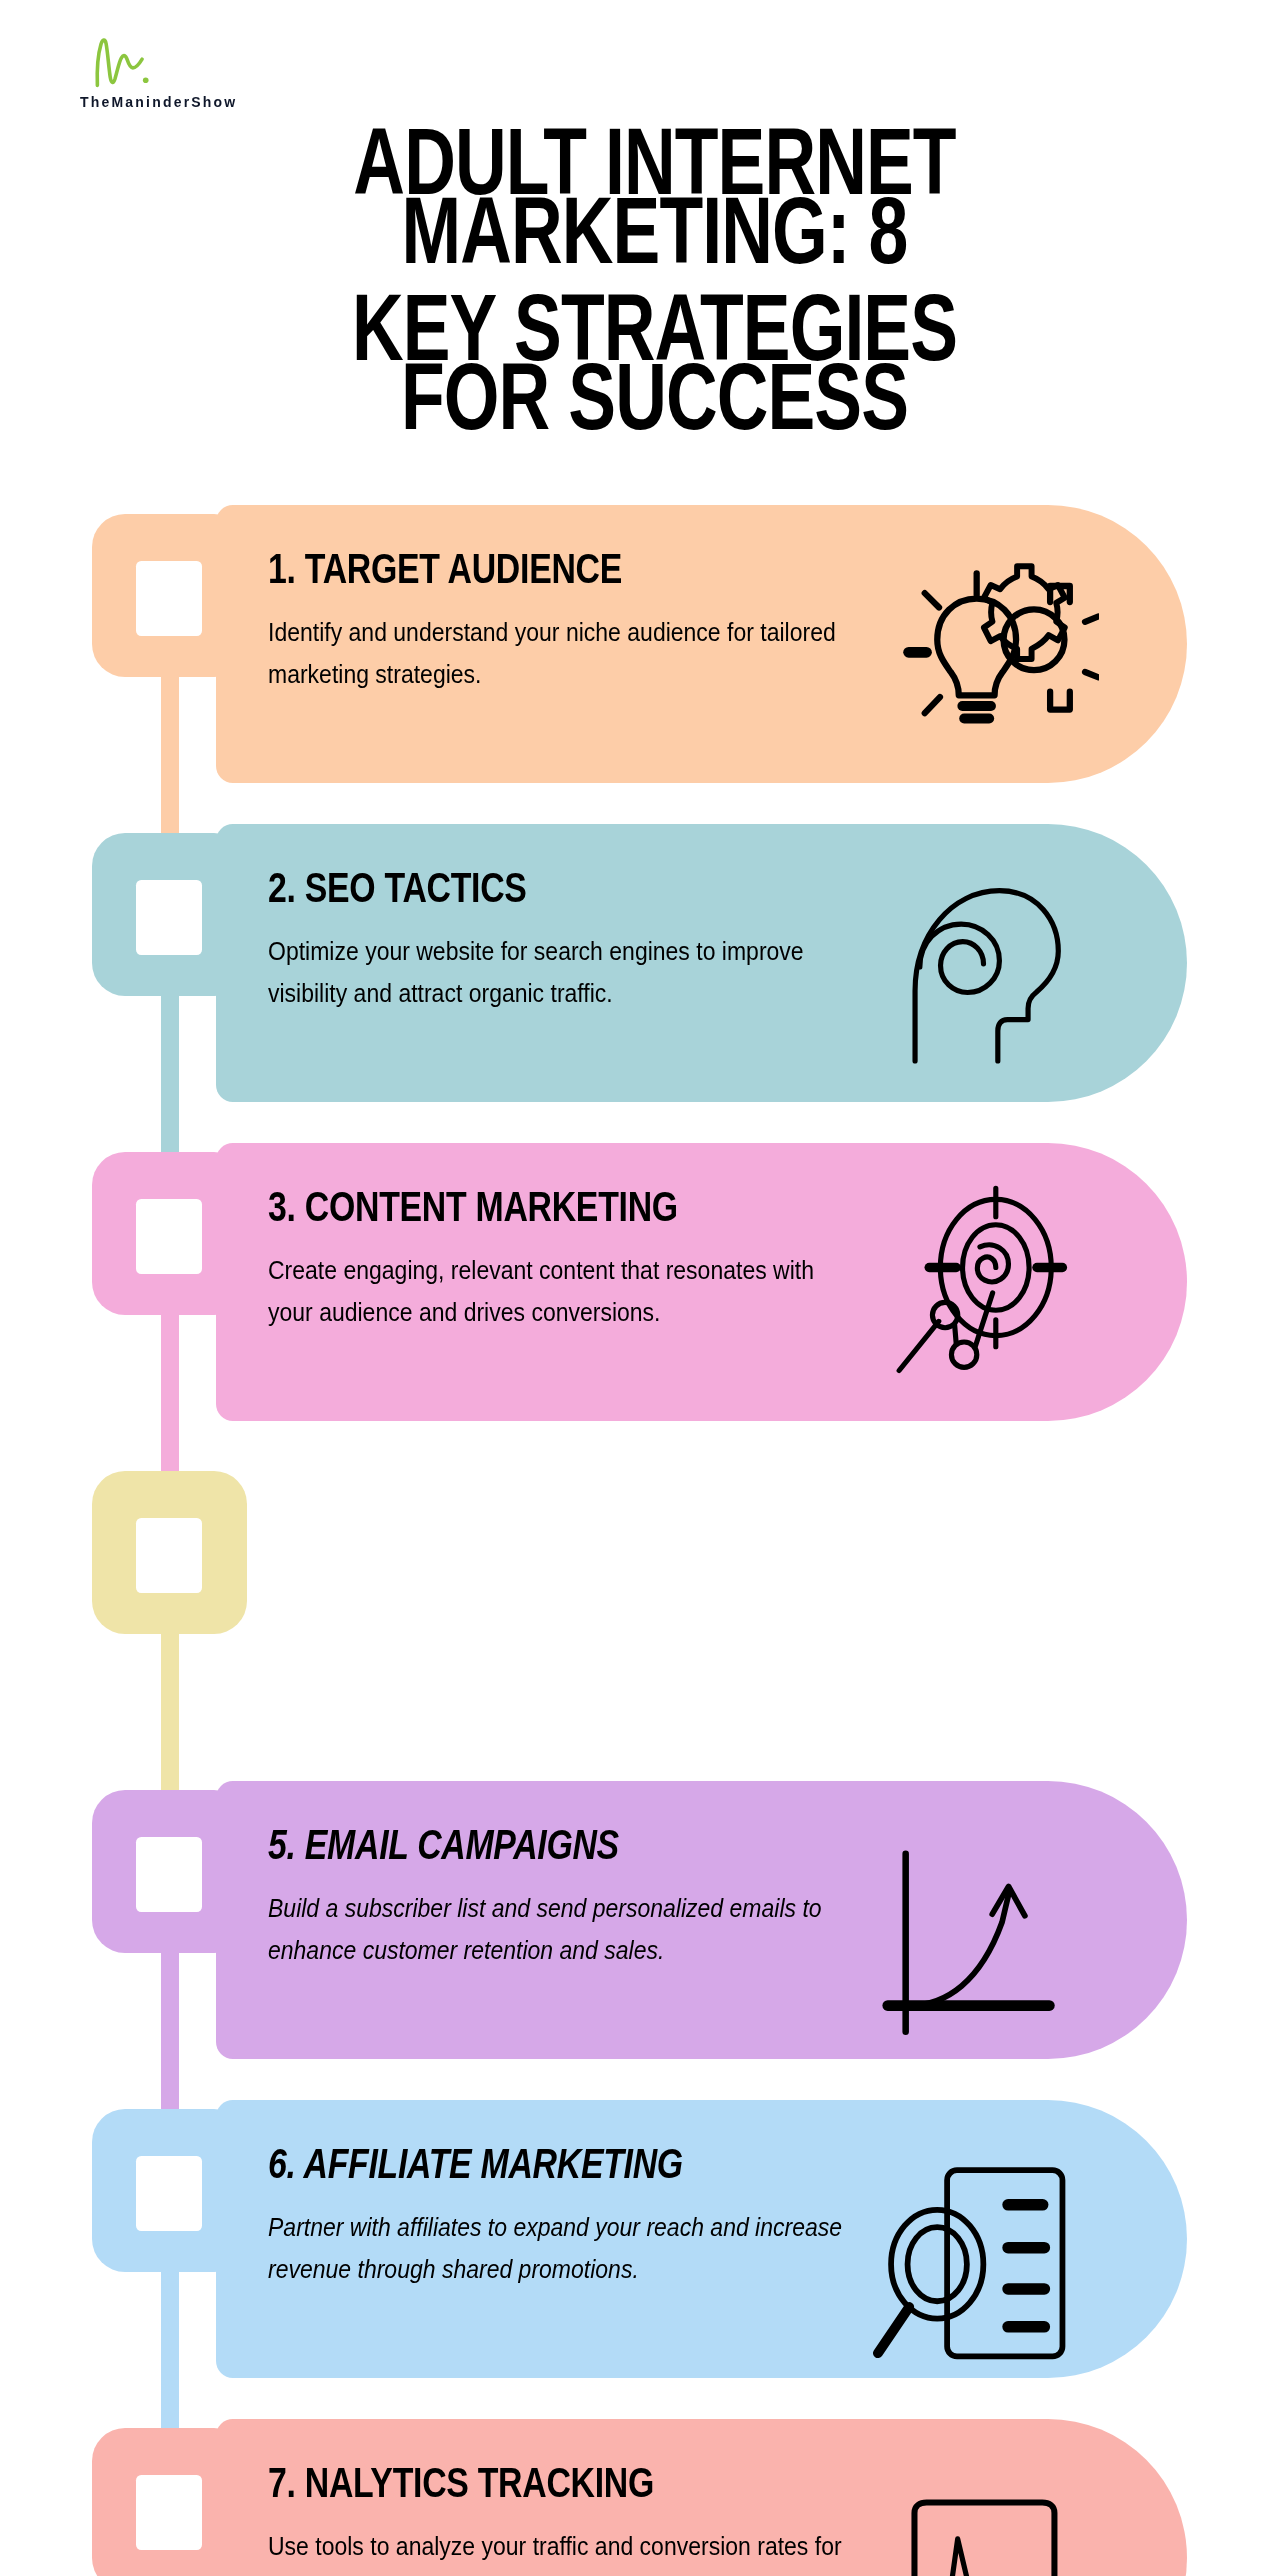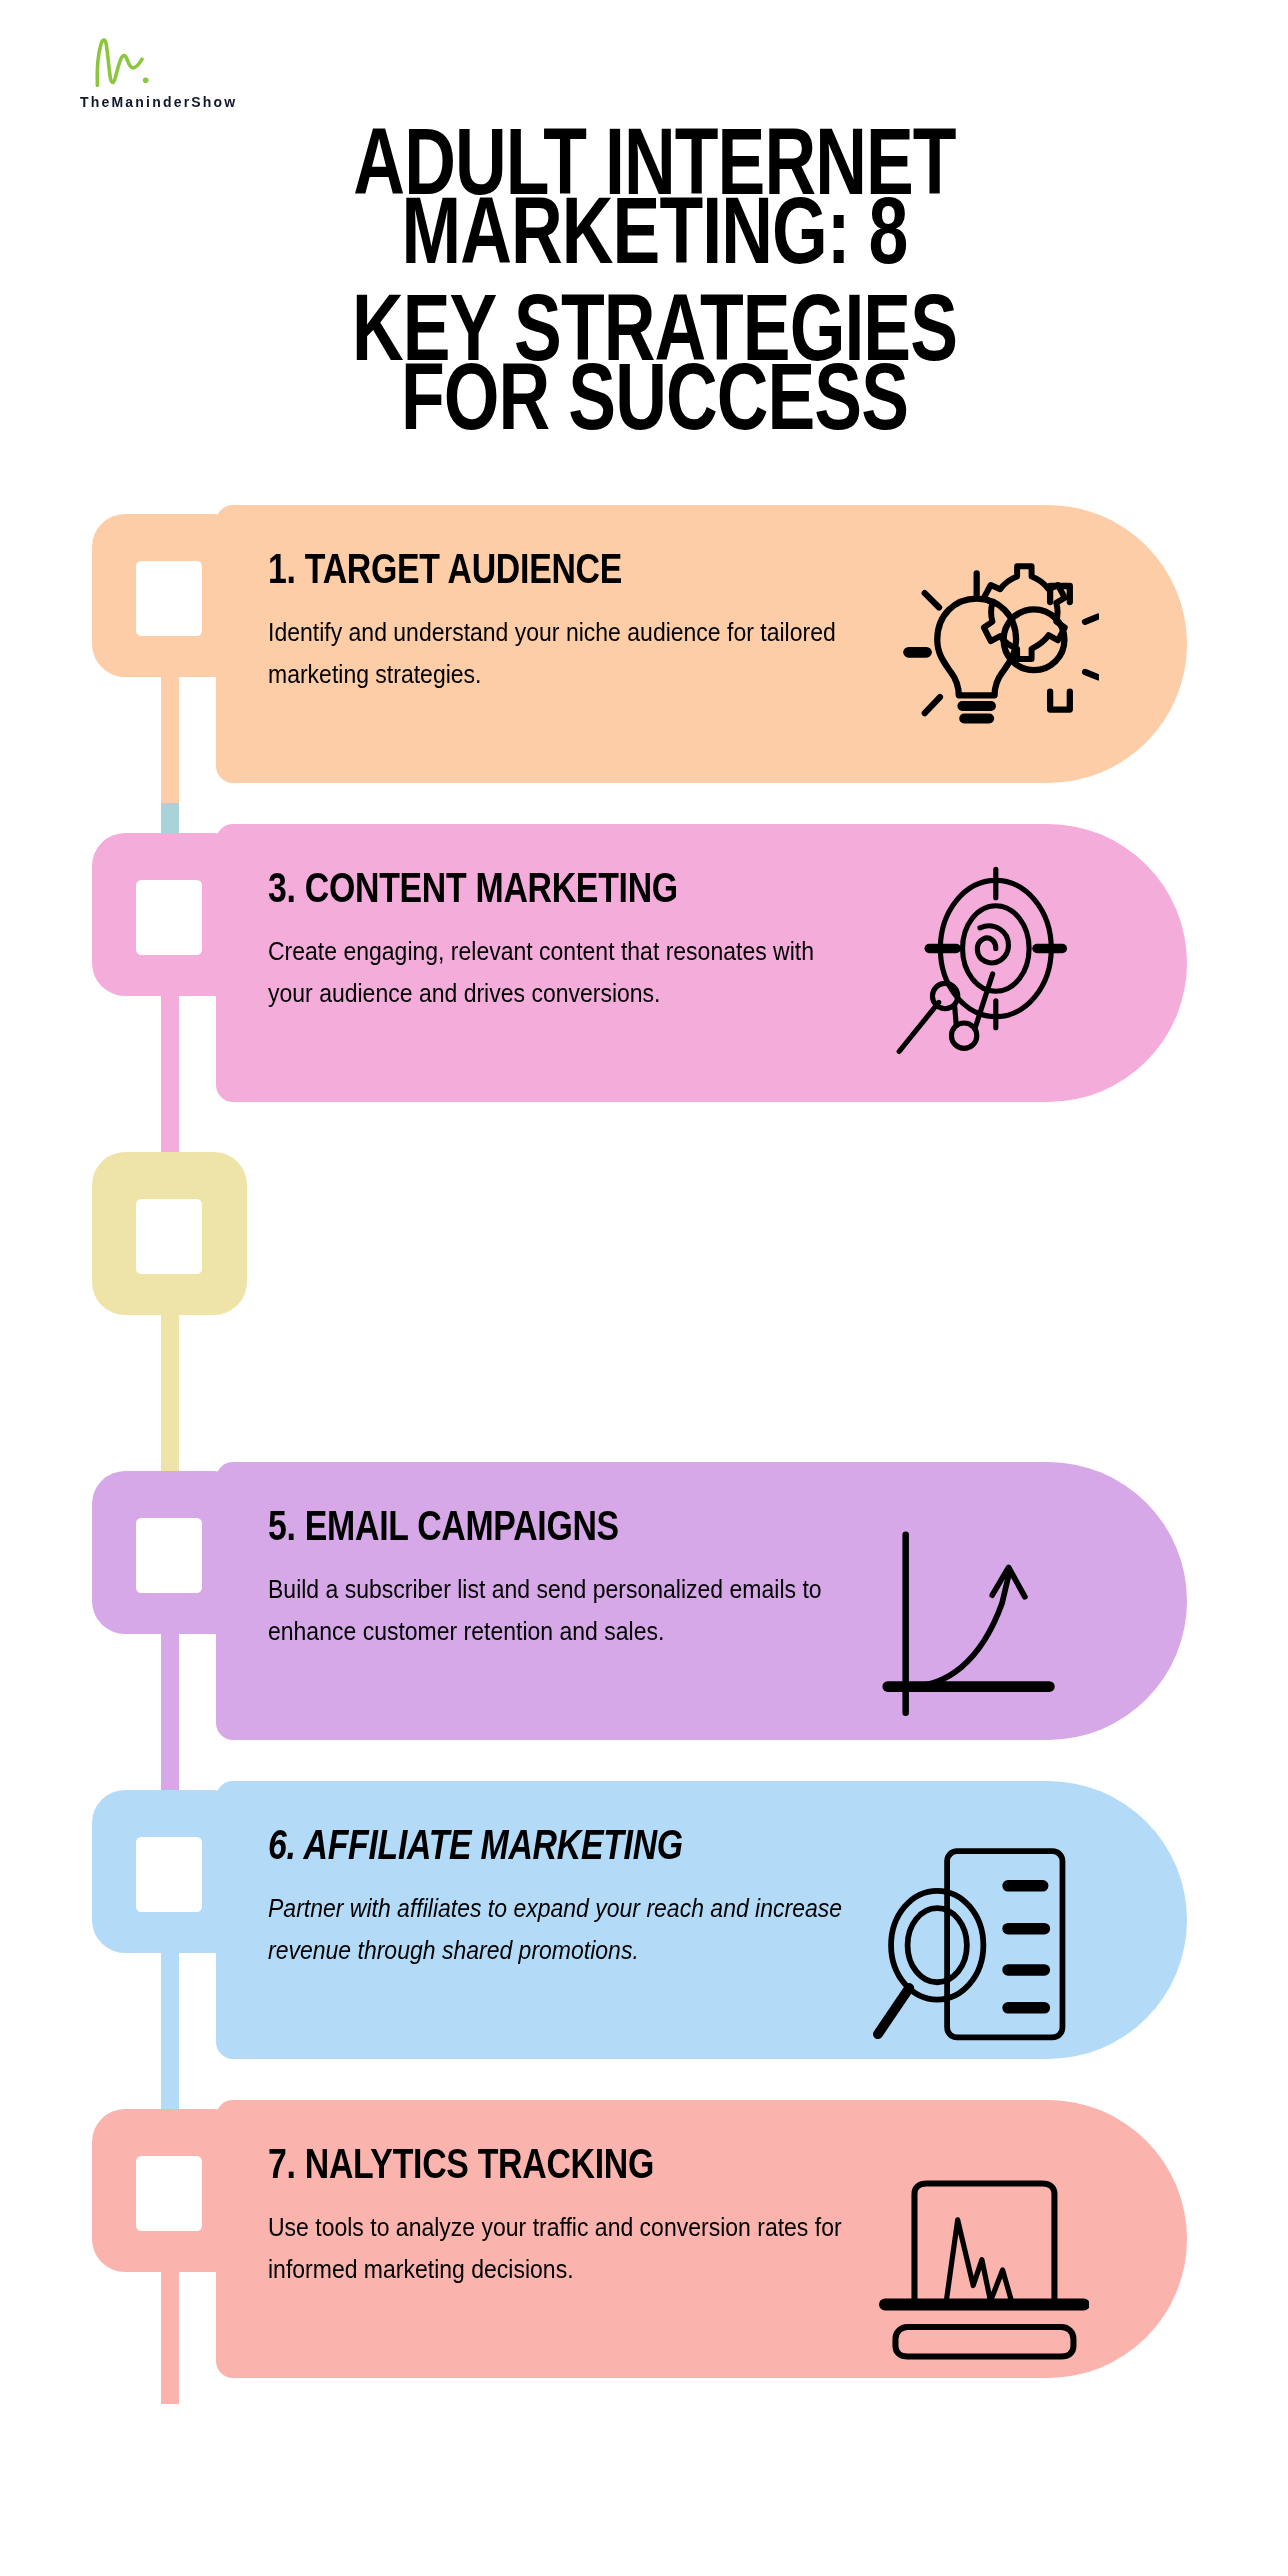--- a/index.html
+++ b/index.html
@@ -149,20 +149,37 @@
           <path d="M28 122 L48 122" stroke-width="12"></path>
           <path d="M46 190 L63 172"></path>
           <path d="M186 66 L186 48 L208 48 L208 66 M225 88 L240 82 M225 144 L240 150 M186 166 L186 186 L208 186 L208 166"></path>
           <path d="M197 52 L197 40 L214 40 L214 52 C222 55 229 60 234 67 L245 62 L253 77 L243 83 C245 90 245 98 243 105 L253 112 L245 127 L234 121 C229 128 222 133 214 137 L214 149 L197 149 L197 137 C189 134 182 129 177 122 L166 128 L158 112 L168 105 C166 98 166 90 168 83 L158 77 L166 62 L177 67 C182 60 189 55 197 52Z" transform="translate(-38,-12) scale(0.95)"></path>
           <circle cx="168" cy="108" r="34"></circle>
         </svg>
       </div>
     </div>
   </div>
 
+  <div class="step s2">
+    <div class="rail-top" style="background: rgb(253, 205, 168);"></div>
+    <div class="rail-bot" style="background: rgb(168, 211, 217);"></div>
+    <div class="marker" style="background: rgb(168, 211, 217);">
+      <div class="marker-hole"></div>
+    </div>
+    <div class="card" style="background: rgb(168, 211, 217);">
+      <div class="card-title">2. SEO TACTICS</div>
+      <div class="card-desc">Optimize your website for search engines to improve visibility and attract organic traffic.</div>
+      <div class="card-icon">
+        <svg viewBox="0 0 240 250" fill="none" stroke="#000" stroke-width="6.5" stroke-linecap="round" stroke-linejoin="round">
+          <path d="M34 238 L34 150 C34 80 80 24 140 24 C188 24 214 62 214 100 C214 126 198 142 186 152 C178 158 176 164 176 172 L176 186 L150 186 C142 186 138 192 138 200 L138 238"></path>
+          <path d="M120 116 C120 100 108 88 94 88 C78 88 66 102 66 118 C66 138 82 152 100 152 C122 152 140 134 140 112 C140 86 118 66 92 66 C62 66 40 90 40 120"></path>
+        </svg>
+      </div>
+    </div>
+  </div>
 
   <div class="step s3">
     <div class="rail-top" style="background: rgb(168, 211, 217);"></div>
     <div class="rail-bot" style="background: rgb(244, 172, 219);"></div>
     <div class="marker" style="background: rgb(244, 172, 219);">
       <div class="marker-hole"></div>
     </div>
     <div class="card" style="background: rgb(244, 172, 219);">
       <div class="card-title">3. CONTENT MARKETING</div>
       <div class="card-desc">Create engaging, relevant content that resonates with your audience and drives conversions.</div>
@@ -191,21 +208,21 @@
       <div class="marker-hole"></div>
     </div>
   </div>
 
   <div class="step s5">
     <div class="rail-top" style="background: rgb(239, 228, 168);"></div>
     <div class="rail-bot" style="background: rgb(214, 168, 232);"></div>
     <div class="marker" style="background: rgb(214, 168, 232);">
       <div class="marker-hole"></div>
     </div>
-    <div class="card" style="background: rgb(214, 168, 232);">
+    <div class="card" style="background: rgb(214, 168, 232); font-style: italic;">
       <div class="card-title">5. EMAIL CAMPAIGNS</div>
       <div class="card-desc">Build a subscriber list and send personalized emails to enhance customer retention and sales.</div>
       <div class="card-icon">
         <svg viewBox="0 0 240 250" fill="none" stroke="#000" stroke-width="7" stroke-linecap="round" stroke-linejoin="round">
           <path d="M40 12 L40 230" stroke-width="8"></path>
           <path d="M18 198 L216 198" stroke-width="13"></path>
           <path d="M44 198 C90 198 132 168 158 96 L166 62"></path>
           <path d="M146 86 L166 52 L186 88"></path>
         </svg>
       </div>

